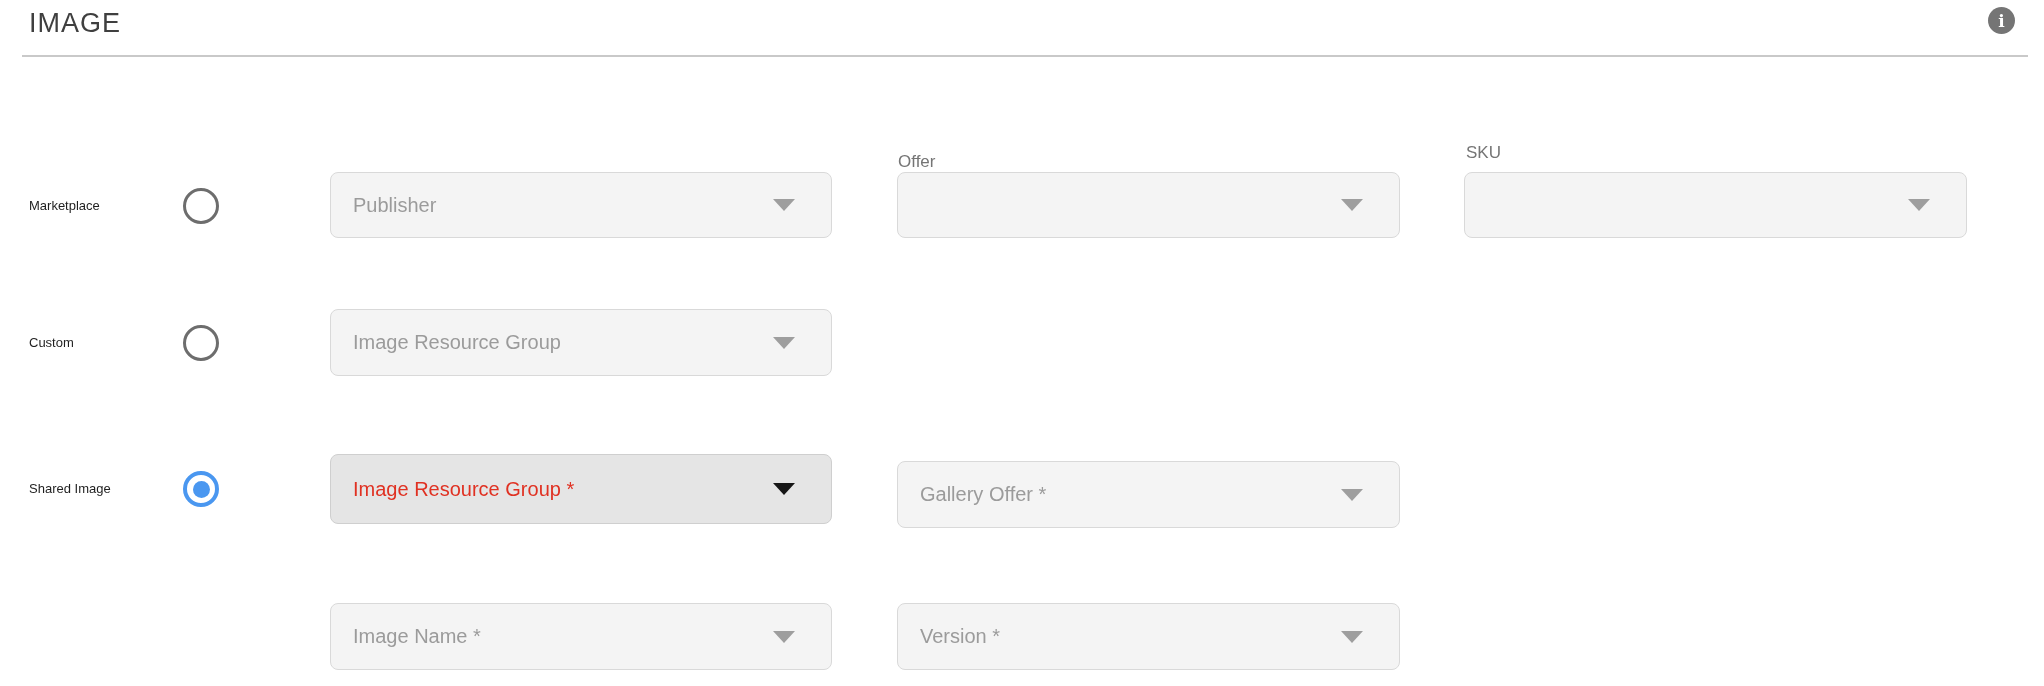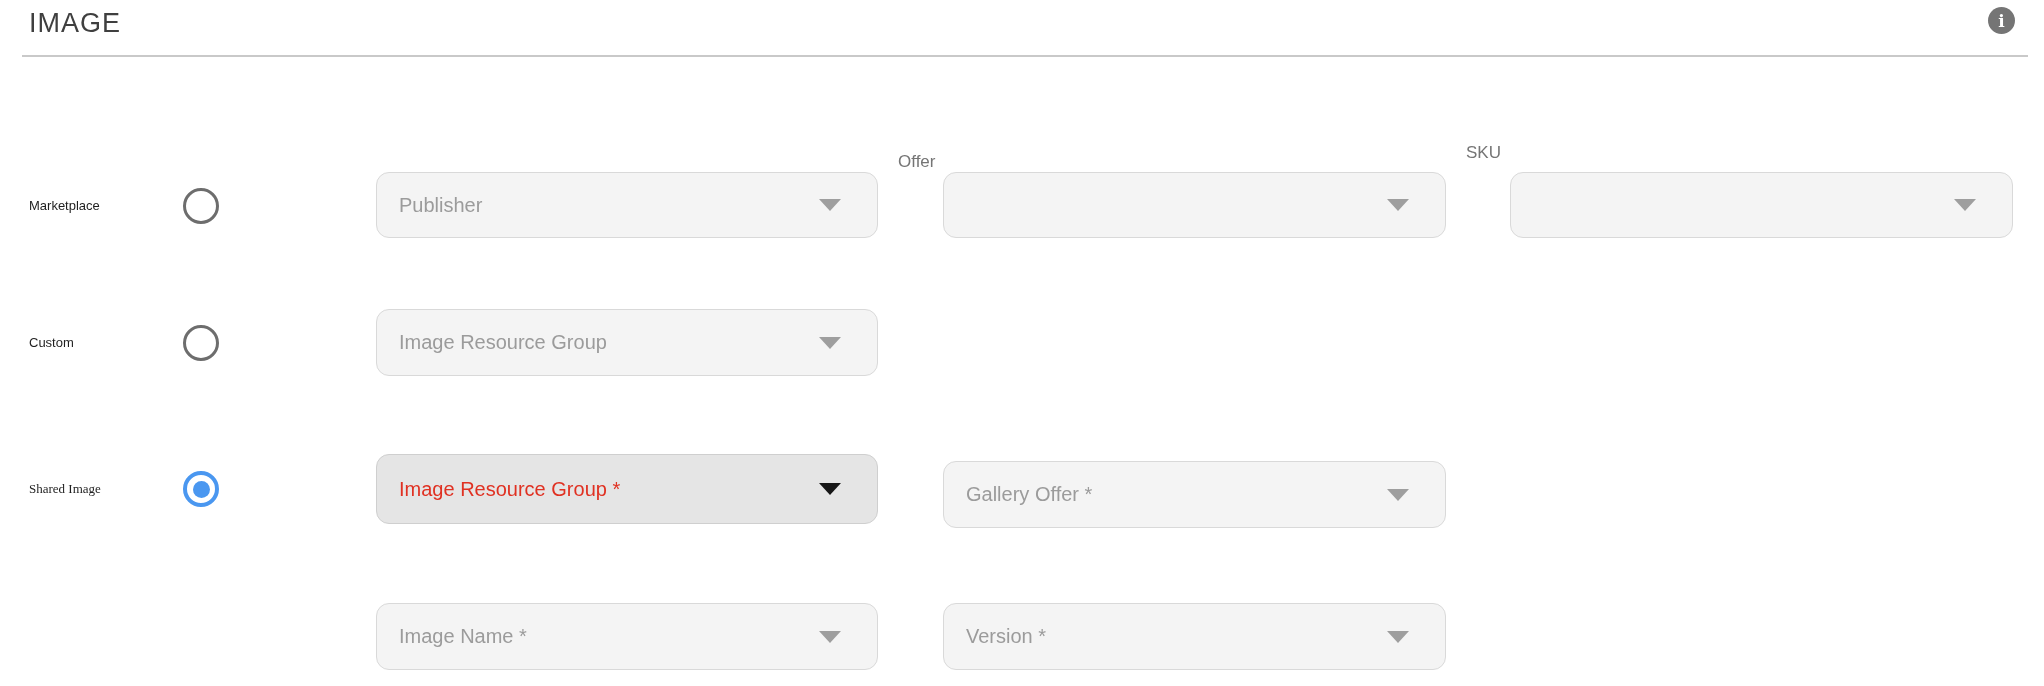--- a/index.html
+++ b/index.html
@@ -32,41 +32,41 @@
   }
   .radio.checked { border-color:#4a97f0; border-width:4px; }
   .radio .dot { display:none; }
   .radio.checked .dot {
     display:block; position:absolute; left:50%; top:50%;
     width:17px; height:17px; margin:-8.5px 0 0 -8.5px;
     border-radius:50%; background:#4a97f0;
   }
   .select {
     position:absolute; box-sizing:border-box;
-    background:#f4f4f4; border:1px solid #d9d9d9; border-radius:13px;
+    background:#f4f4f4; border:1px solid #d9d9d9; border-radius:8px;
     display:flex; align-items:center; padding:0 22px;
-    font-size:20px; color:#9b9b9b; cursor:pointer;margin-left:46px;
+    font-size:20px; color:#9b9b9b; cursor:pointer;
   }
   .select .arrow {
     position:absolute; right:36px; top:50%; margin-top:-6px;
     width:0; height:0;
     border-left:11px solid transparent; border-right:11px solid transparent;
     border-top:12px solid #9e9e9e;
   }
   .select.white {
     background:#e5e5e5; border-color:#cfcfcf; color:#e03122;
   }
   .select.white .arrow { border-top-color:#161616; }
   .field-label {
     position:absolute; font-size:17px; color:#757575; line-height:18px;
   }
   
   #lbl-marketplace { top:196px; }
   #lbl-custom      { top:333px; }
-  #lbl-shared      { top:479px;font-family:Liberation Serif, serif; }
+  #lbl-shared      { top:479px; }
   #radio-marketplace { left:183px; top:188px; }
   #radio-custom      { left:183px; top:325px; }
   #radio-shared      { left:183px; top:471px; }
   #sel-publisher   { left:330px; top:172px; width:502px; height:66px; }
   #flbl-offer      { left:898px; top:153px; }
   #sel-offer       { left:897px; top:172px; width:503px; height:66px; }
   #flbl-sku        { left:1466px; top:144px; }
   #sel-sku         { left:1464px; top:172px; width:503px; height:66px; }
   #sel-custom-rg   { left:330px; top:309px; width:502px; height:67px; }
   #sel-custom-name { left:897px; top:309px; width:503px; height:67px; }

